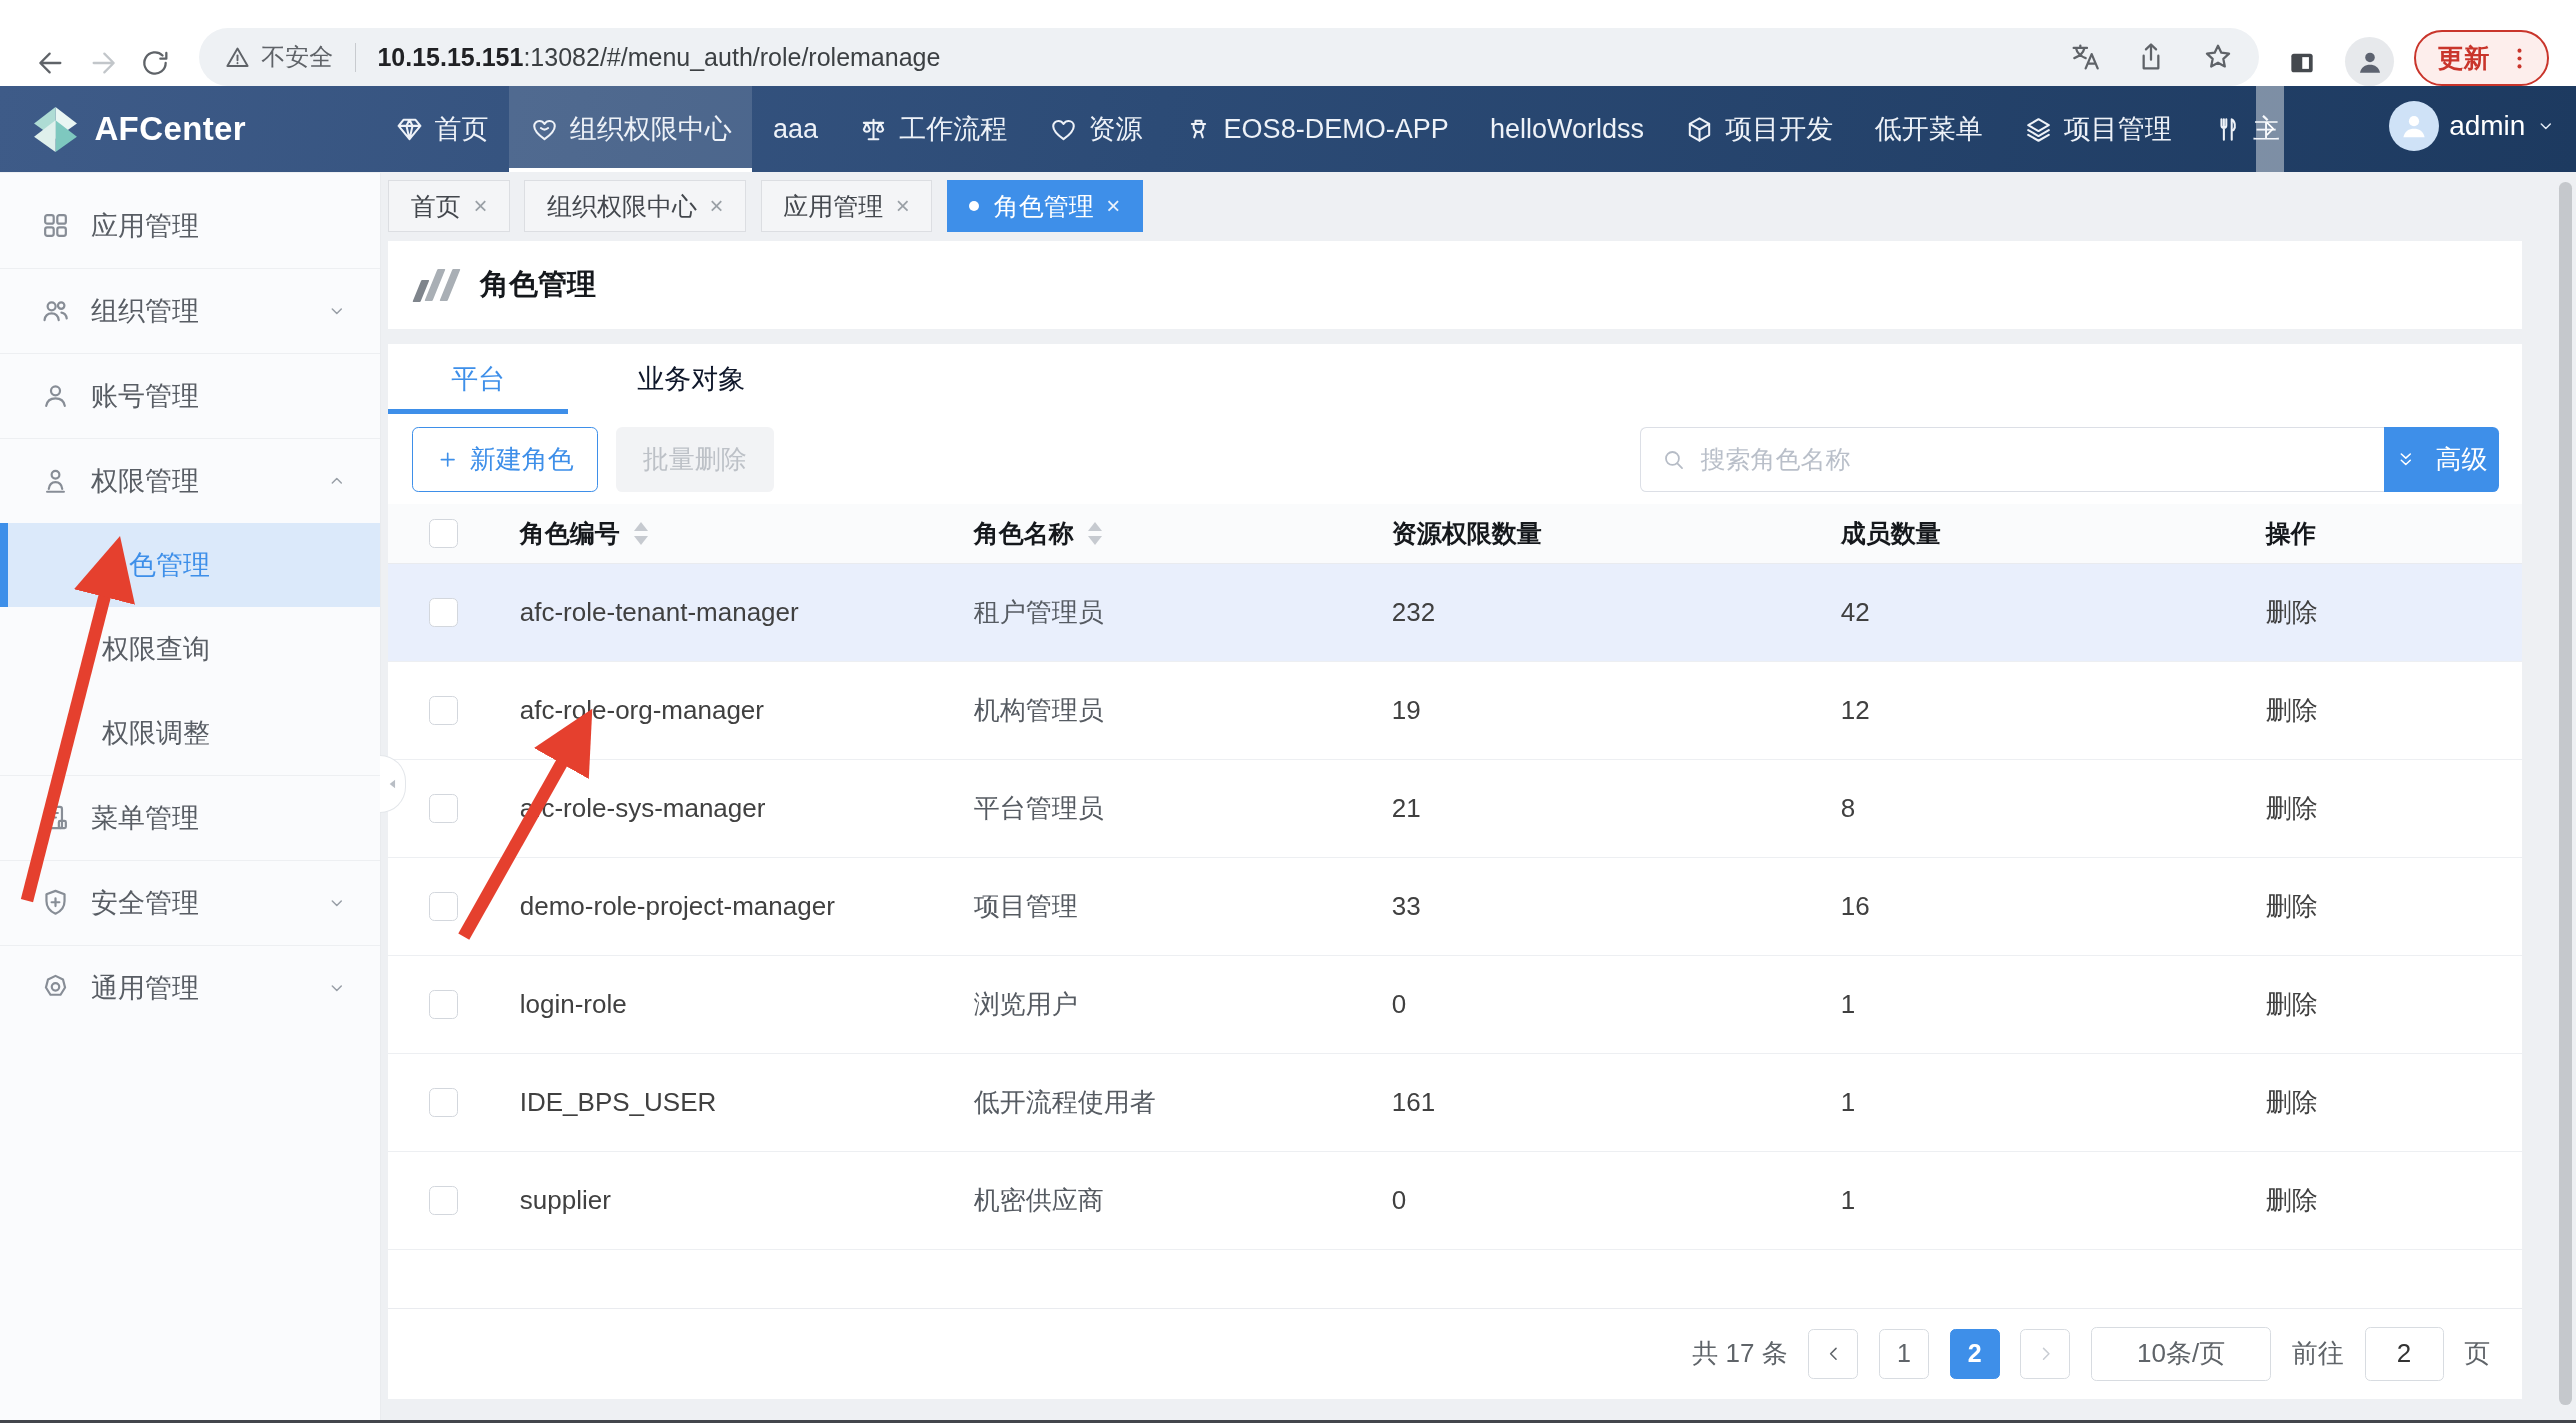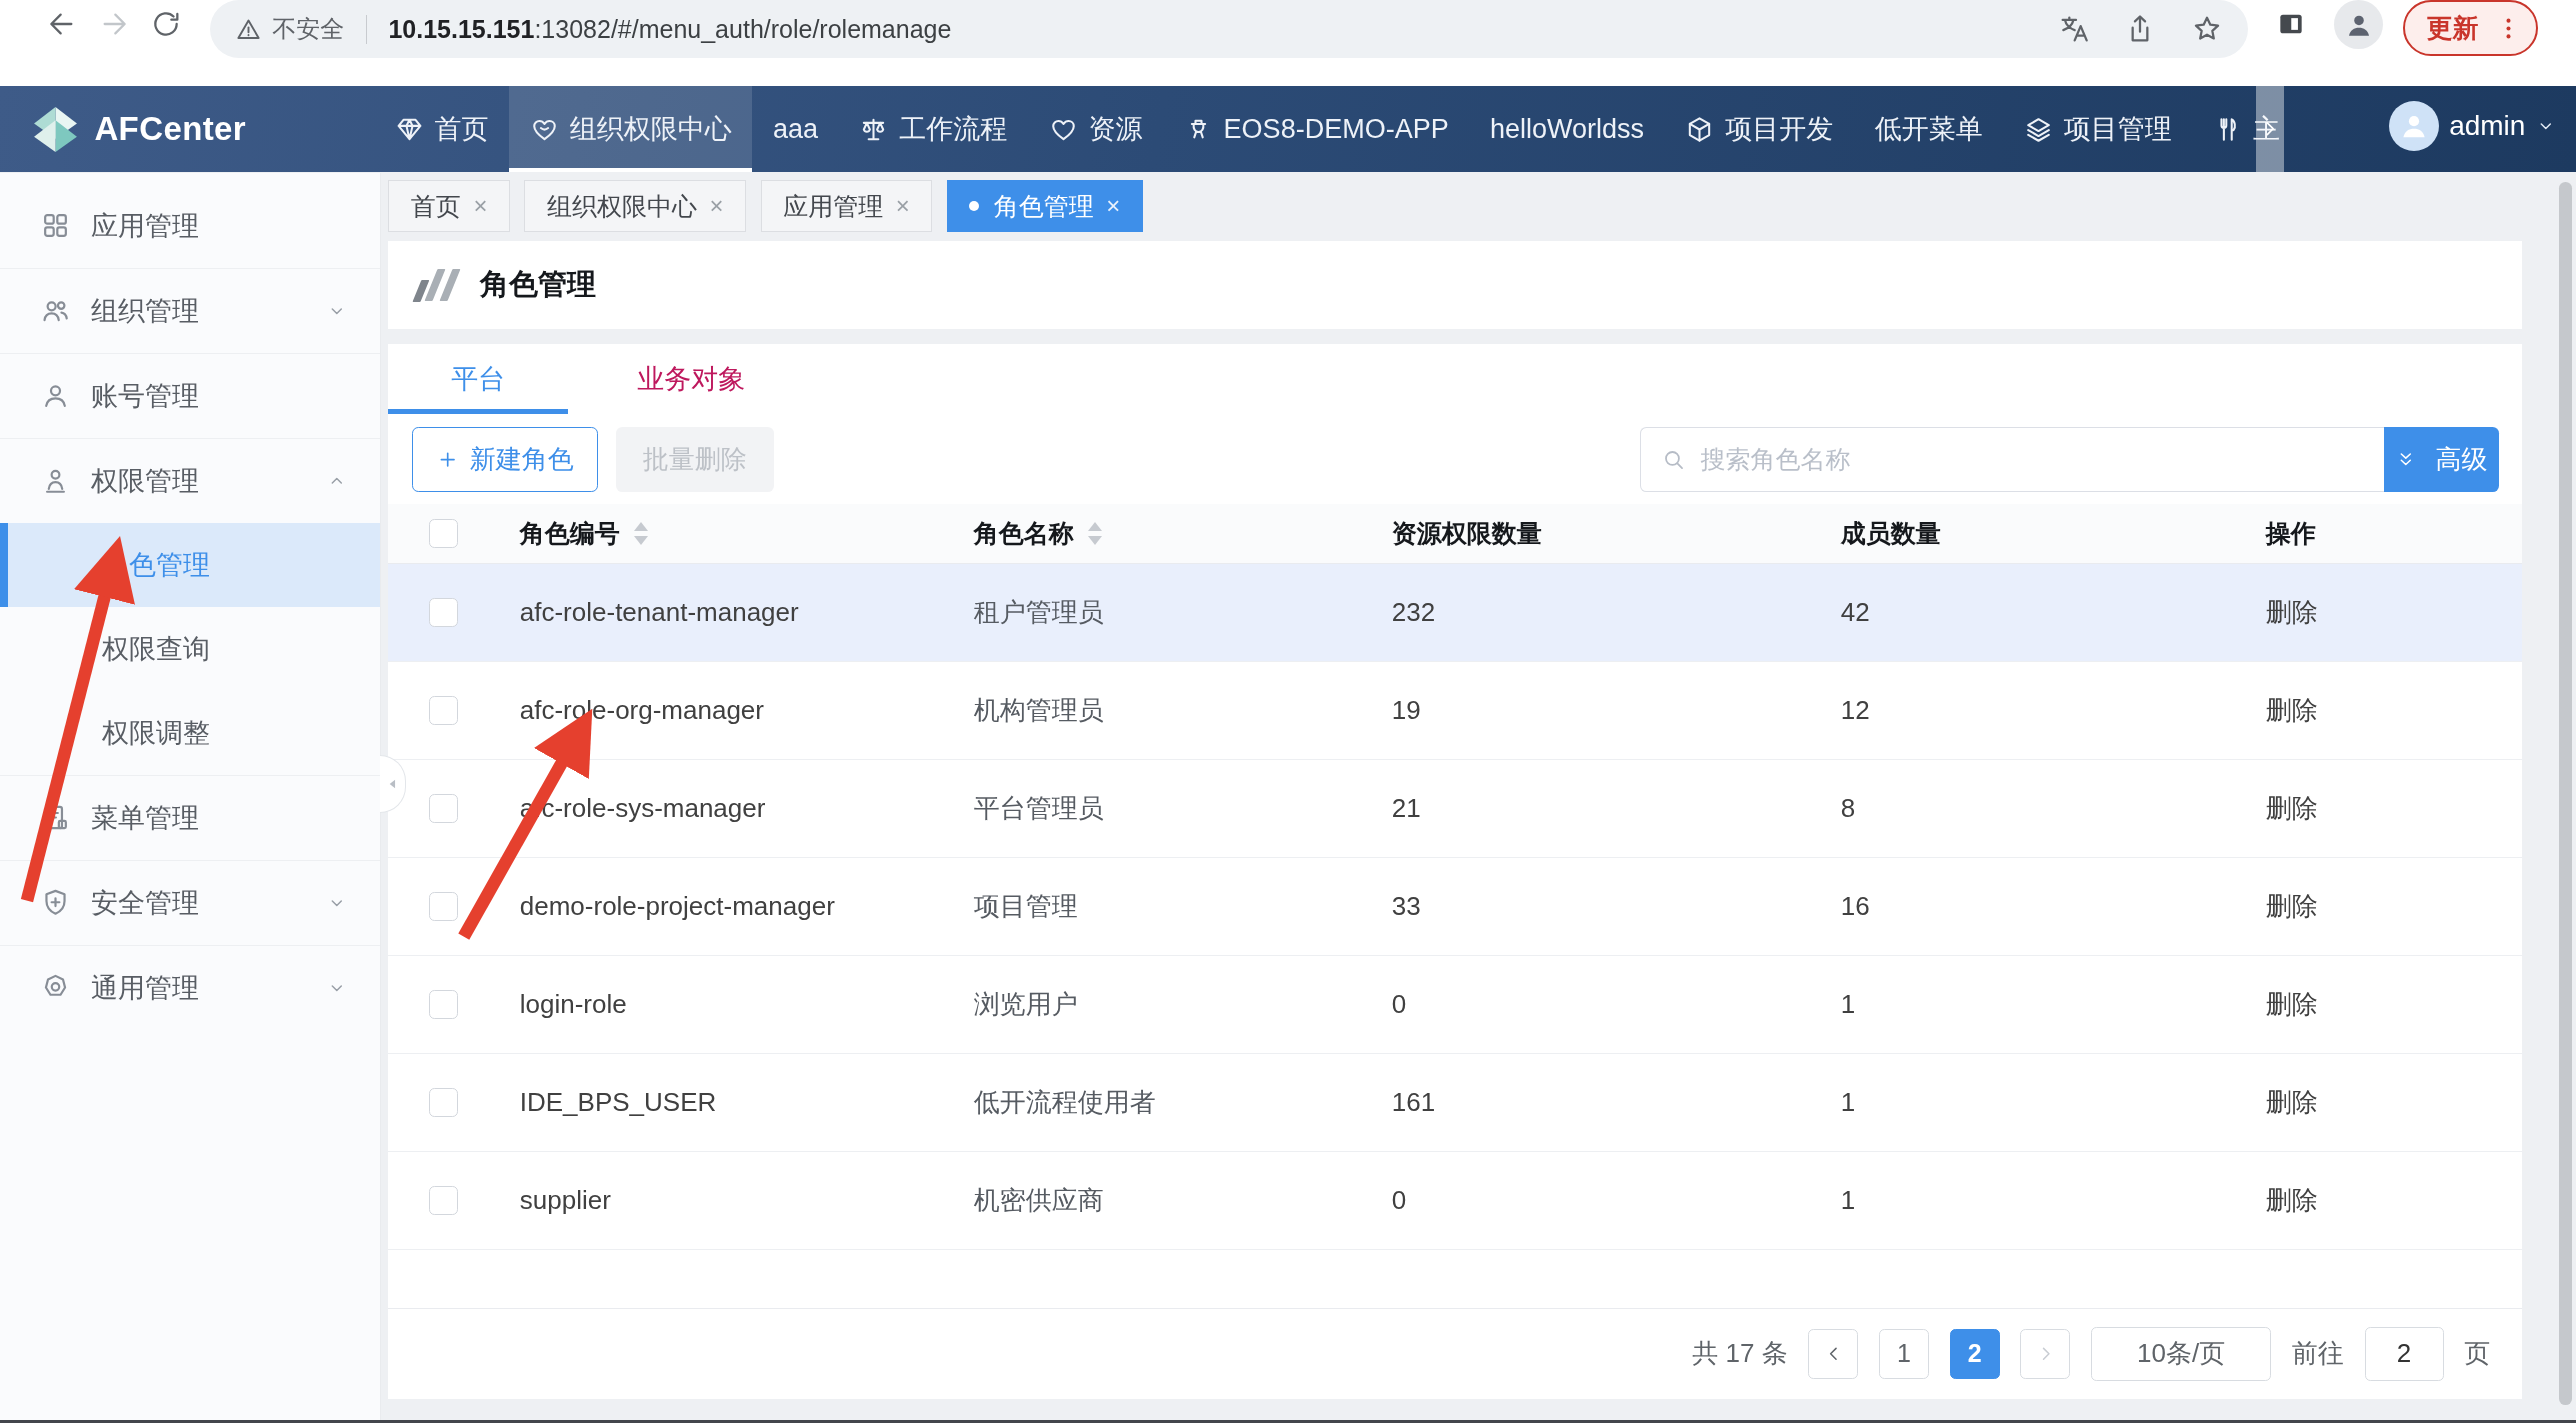--- a/index.html
+++ b/index.html
@@ -2,21 +2,21 @@
 <html style="font-size:14.4px"><head>
 <meta charset="utf-8">
 <style>
   html,body{margin:0;padding:0}
   #app{position:relative;width:2576px;height:1424px;background:#eef0f3;overflow:hidden;
        font-family:"Liberation Sans","DejaVu Sans",sans-serif;-webkit-font-smoothing:antialiased}
   .ic{fill:none;stroke:currentColor;stroke-width:1.7;stroke-linecap:round;stroke-linejoin:round}
 
   
   #chrome{position:absolute;top:0;left:0;right:0;height:86px;background:#fff;display:flex;
-          align-items:flex-start;padding:0 38px;gap:5.4px;box-sizing:border-box}
+          align-items:flex-end;padding:0 27px;gap:5.4px;box-sizing:border-box}
   .cbtn{width:47px;height:47px;display:flex;align-items:center;justify-content:center;color:#5f6368;cursor:pointer}
   .cbtn svg{width:32px;height:32px}
   .cbtn.disabled{color:#c2c6ca}
   #omnibox{flex:1;height:58px;background:#eef1f4;border-radius:29px;display:flex;align-items:center;
            padding:0 25px;margin:0 14.4px;gap:10.8px;cursor:text}
   .sec{font-size:24px;color:#5f6368}
   .odiv{width:0.9px;height:29px;background:#c8cbcf;margin:0 10.8px}
   .url{font-size:25px;color:#3c4043;white-space:nowrap}
   .url .host{color:#202124;font-weight:600}
   .osp{flex:1}
@@ -81,21 +81,21 @@
   #headercard{margin-top:9px;background:#fff;height:88px;width:2134px;display:flex;align-items:center;
               padding-left:29px;box-sizing:border-box;gap:20px}
   .ticon{display:flex;align-items:flex-end;gap:0}
   .ticon span{display:inline-block;width:8px;transform:skewX(-22deg);margin-right:6.3px;border-radius:0.9px}
   .ticon .b1{height:21.6px;background:#7f858c}
   .ticon .b2{height:32px;background:#a9afb5}
   .ticon .b3{height:32px;background:#a9afb5}
   #ptitle{font-size:29px;font-weight:700;color:#15181c}
   #maincard{margin-top:14.4px;background:#fff;width:2134px;height:1055px;position:relative;box-sizing:border-box}
   #ctabs{height:70px;display:flex;position:relative}
-  .ctab{width:180px;display:flex;align-items:center;justify-content:center;font-size:27px;color:#be185d;cursor:pointer}
+  .ctab{width:180px;display:flex;align-items:center;justify-content:center;font-size:27px;color:#0f172a;cursor:pointer}
   .ctab + .ctab{margin-left:33px}
   .ctab.active{color:#3e8fe9}
   #ctabline{position:absolute;bottom:0;left:0;width:180px;height:4.5px;background:#3e8fe9}
   #toolbar{margin-top:12.6px;height:67px;display:flex;align-items:center;padding:0 23.4px;gap:18px}
   #btn-new{height:65px;display:flex;align-items:center;gap:10.8px;padding:0 23px;border:1.8px solid #3e8fe9;
            border-radius:6.3px;color:#3e8fe9;font-size:26px;background:#fff;box-sizing:border-box;cursor:pointer}
   #btn-new svg{width:23.4px;height:23.4px}
   #btn-batch{height:65px;display:flex;align-items:center;padding:0 27px;background:#f2f3f5;border-radius:6.3px;
              color:#bdc1c7;font-size:26px;border:none;box-sizing:border-box}
   #searchwrap{margin-left:auto;display:flex;height:65px}

